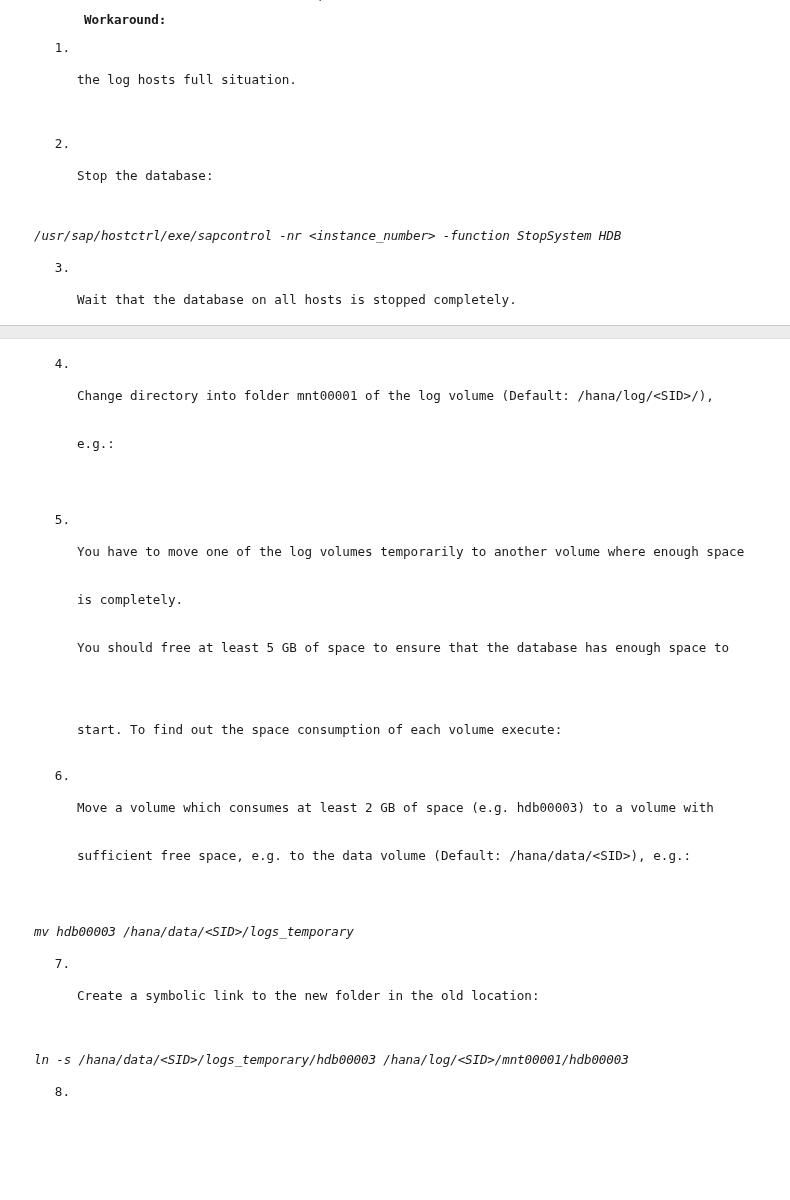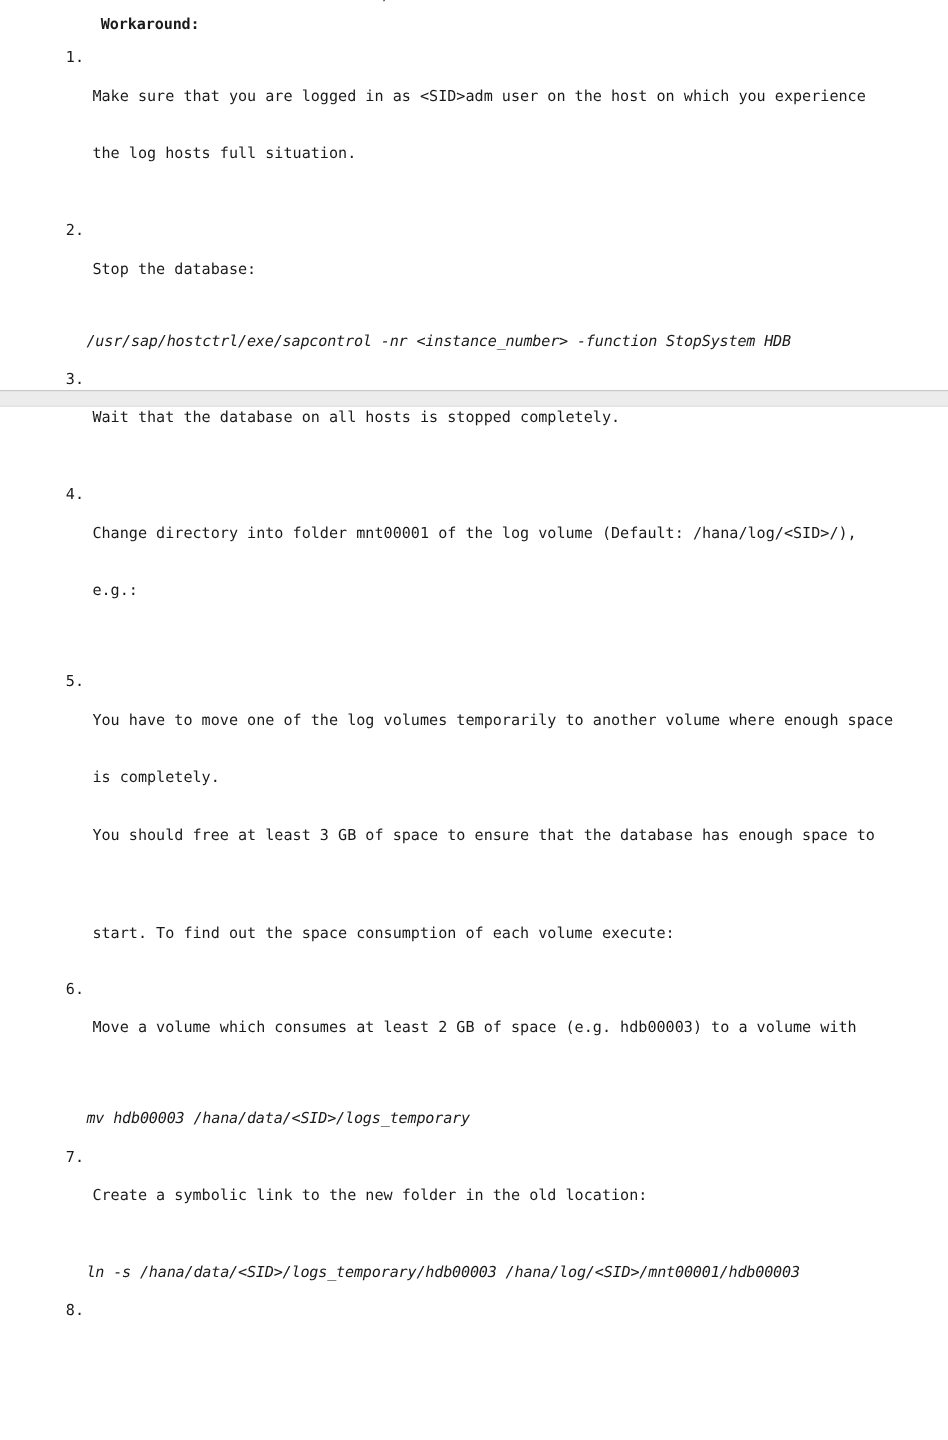--- a/index.html
+++ b/index.html
@@ -72,21 +72,21 @@
   .item .body {
     white-space: pre-wrap;
     word-break: normal;
   }
   .item .line {
     white-space: pre;
   }
 
   
   .code {
-    margin-left: 72px;
+    margin-left: 34px;
     font-style: italic;
     white-space: pre;
     letter-spacing: -0.15px;
   }
   .cont {
     margin-left: 77px;
     white-space: pre;
   }
 
   
@@ -114,21 +114,20 @@
 
     <div class="spacer-12"></div>
 
     <div class="section-title">Workaround:</div>
 
     <div class="spacer-12"></div>
 
     <div class="item">
       <span class="num">1.</span>
       <div class="body">
-        <div class="line">Make sure that you are logged in as &lt;SID&gt;adm user on the host on which you experience</div>
         <div class="line">the log hosts full situation.</div>
       </div>
     </div>
 
     <div class="spacer-16"></div>
 
     <div class="item">
       <span class="num">2.</span>
       <div class="body">
         <div class="line">Stop the database:</div>
@@ -157,35 +156,36 @@
     </div>
     <div class="spacer-12"></div>
 
     <div class="spacer-16"></div>
 
     <div class="item">
       <span class="num">5.</span>
       <div class="body">
         <div class="line">You have to move one of the log volumes temporarily to another volume where enough space</div>
         <div class="line">is completely.</div>
-        <div class="line">You should free at least 3 GB of space to ensure that the database has enough space to</div>
+        <div class="line">You should free at least 5 GB of space to ensure that the database has enough space to</div>
       </div>
     </div>
 
     <div style="height:34px;"></div>
 
     <div class="cont">start. To find out the space consumption of each volume execute:</div>
     <div class="spacer-12"></div>
 
     <div class="spacer-18"></div>
 
     <div class="item">
       <span class="num">6.</span>
       <div class="body">
         <div class="line">Move a volume which consumes at least 2 GB of space (e.g. hdb00003) to a volume with</div>
+        <div class="line">sufficient free space, e.g. to the data volume (Default: /hana/data/&lt;SID&gt;), e.g.:</div>
       </div>
     </div>
     <div class="spacer-12"></div>
     <div class="spacer-16"></div>
     <div class="code">mv hdb00003 /hana/data/&lt;SID&gt;/logs_temporary</div>
 
     <div class="spacer-16"></div>
 
     <div class="item">
       <span class="num">7.</span>

